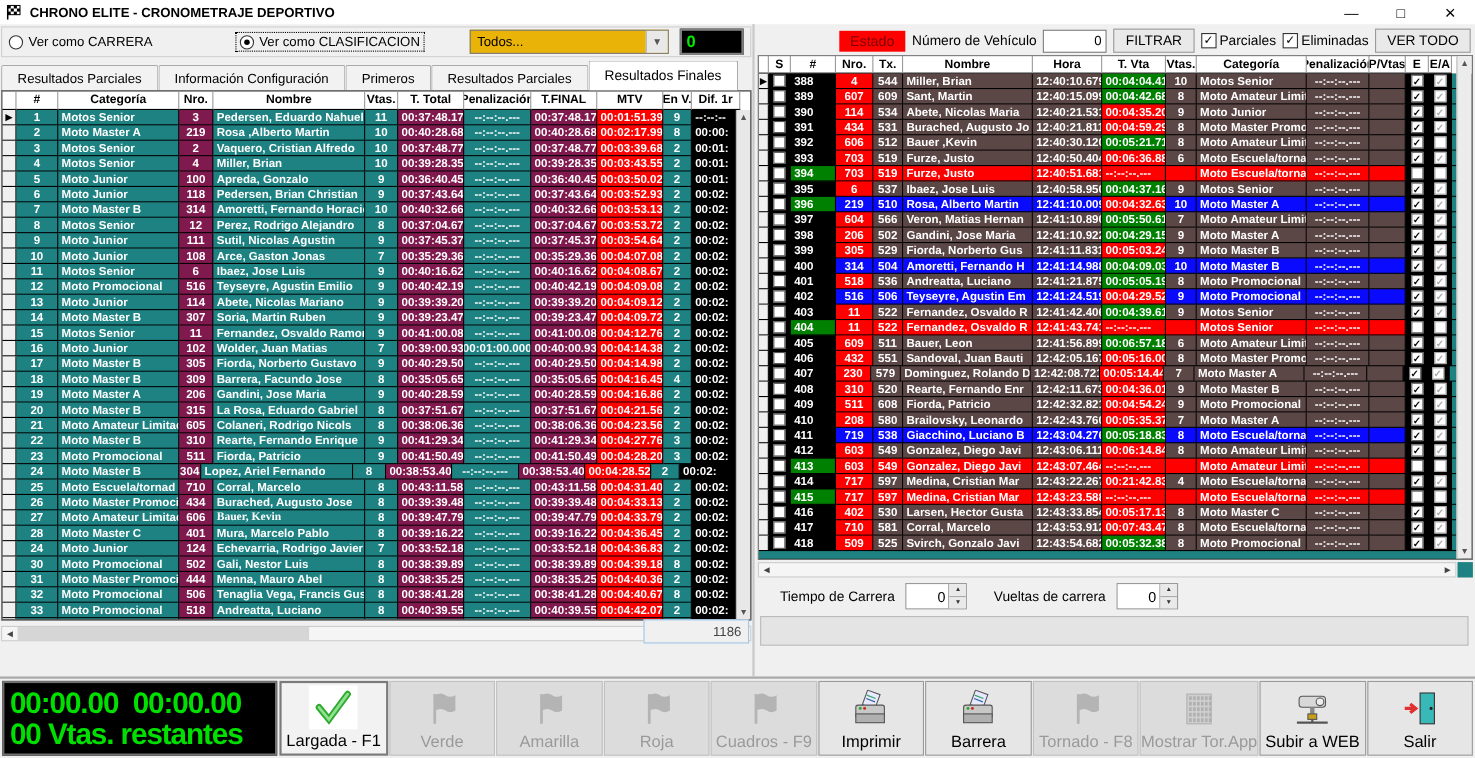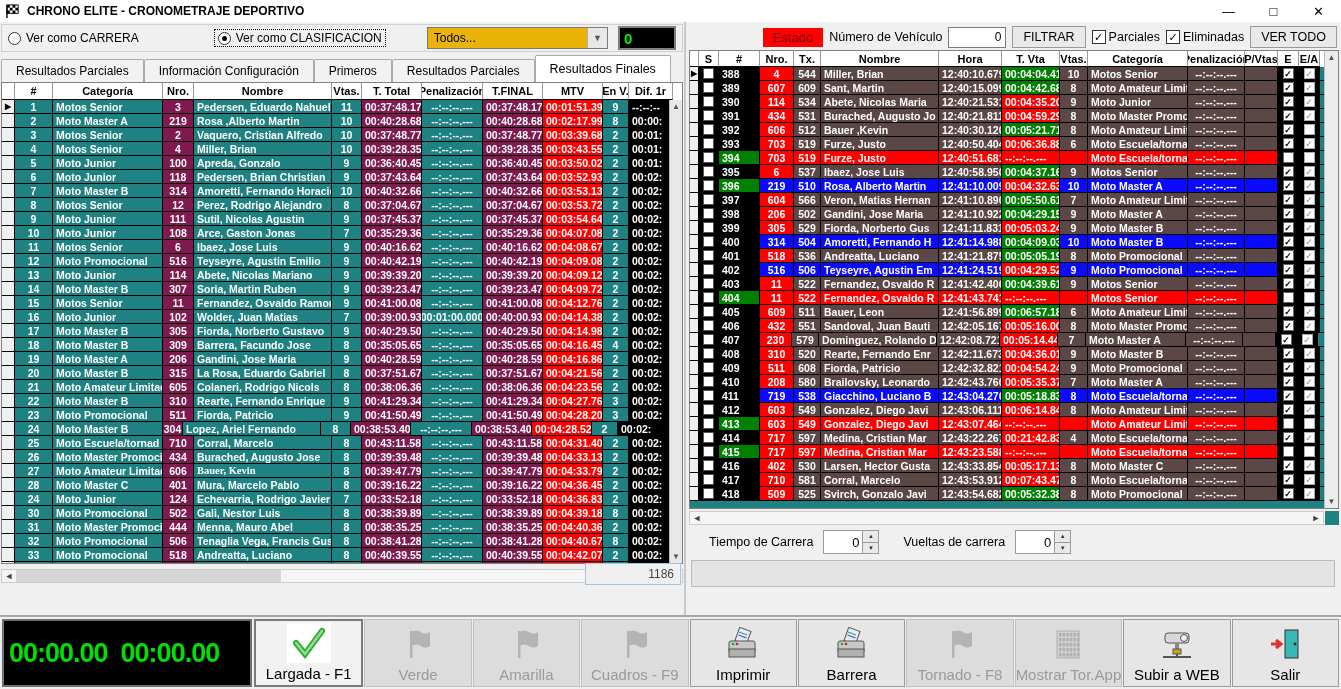--- a/index.html
+++ b/index.html
@@ -1447,20 +1447,21 @@
             </div>
         </div>
       </div>
       <div class="rp-statusbox"></div>
     </div>
   </div>
 
   <div class="bottombar">
     <div class="led">
       <div class="l1">00:00.00  00:00.00</div>
+      <div class="l2">00 Vtas. restantes</div>
     </div>
     <div class="tbuttons">
         <div class="tbtn en act">
           <div class="ic">
             <svg width="34" height="32" viewBox="0 0 34 32">
               <path d="M4 16 L13 27 L30 4" fill="none" stroke="#2faa2f" stroke-width="6" stroke-linecap="round"></path>
               <path d="M4 16 L13 27 L30 4" fill="none" stroke="#8fe08f" stroke-width="2.5" stroke-linecap="round"></path>
             </svg>
           </div>
           <div class="cap">Largada - F1</div>
@@ -1475,20 +1476,29 @@
           <div class="cap">Verde</div>
         </div>
         <div class="tbtn">
           <div class="ic">
             <svg width="34" height="32" viewBox="0 0 34 32">
               <path d="M10 4 q6 -3 10 0 q4 3 9 0 l0 14 q-5 3 -9 0 q-4 -3 -10 0 z" fill="#b4b4b4"></path>
               <rect x="9" y="3" width="2.5" height="27" fill="#b4b4b4"></rect>
             </svg>
           </div>
           <div class="cap">Amarilla</div>
+        </div>
+        <div class="tbtn">
+          <div class="ic">
+            <svg width="34" height="32" viewBox="0 0 34 32">
+              <path d="M10 4 q6 -3 10 0 q4 3 9 0 l0 14 q-5 3 -9 0 q-4 -3 -10 0 z" fill="#b4b4b4"></path>
+              <rect x="9" y="3" width="2.5" height="27" fill="#b4b4b4"></rect>
+            </svg>
+          </div>
+          <div class="cap">Roja</div>
         </div>
         <div class="tbtn">
           <div class="ic">
             <svg width="34" height="32" viewBox="0 0 34 32">
               <path d="M10 4 q6 -3 10 0 q4 3 9 0 l0 14 q-5 3 -9 0 q-4 -3 -10 0 z" fill="#b4b4b4"></path>
               <rect x="9" y="3" width="2.5" height="27" fill="#b4b4b4"></rect>
             </svg>
           </div>
           <div class="cap">Cuadros - F9</div>
         </div>

